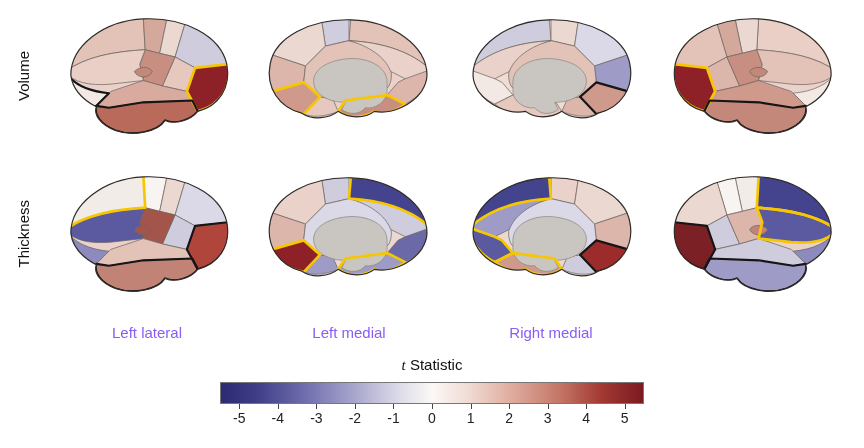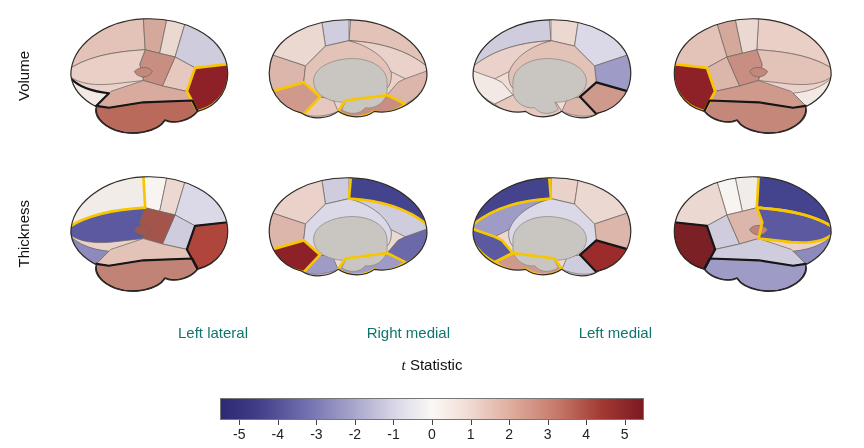--- a/index.html
+++ b/index.html
@@ -4,23 +4,23 @@
 <style>
   html,body{margin:0;padding:0;background:#fff;}
   .figure{position:relative;width:864px;height:448px;background:#fff;
           font-family:"Liberation Sans",sans-serif;color:#1a1a1a;overflow:hidden;}
   .grid{display:grid;grid-template-columns:46px 202px 202px 202px 206px;
         grid-template-rows:152px 164px 34px;width:860px;}
   .rowlab{display:flex;align-items:center;justify-content:center;}
   .rowlab span{writing-mode:vertical-rl;transform:rotate(180deg);font-size:15px;color:#111;}
   .cell{display:flex;align-items:center;justify-content:center;}
   .cell svg{width:182px;height:136px;display:block;}
-  .caption{text-align:right;font-size:15px;color:#0f766e;padding-top:8px;}
+  .caption{text-align:center;font-size:15px;color:#8b5cf6;padding-top:8px;}
   .cbwrap{margin-top:6px;text-align:center;}
-  .cb-title{font-size:15px;margin-bottom:24px;color:#111;}
+  .cb-title{font-size:15px;margin-bottom:8px;color:#111;}
   .cb-title i{font-family:"Liberation Serif",serif;}
   .cb-bar{position:relative;width:424px;height:22px;margin:0 auto;
           border:1px solid #777;box-sizing:border-box;}
   .cb-tickmarks{position:relative;width:424px;height:5px;margin:0 auto;}
   .tick-mark{position:absolute;top:0;width:1px;height:5px;background:#444;}
   .cb-ticklabels{position:relative;width:424px;height:18px;margin:1px auto 0;font-size:14px;color:#222;}
   .tick-label{position:absolute;top:0;transform:translateX(-50%);}
 </style>
 </head>
 <body>
@@ -265,22 +265,22 @@
               <path d="M153,66 L189,62 C194,88 180,108 156,114 L144,92 Z" fill="none" stroke="#161616" stroke-width="2.4" stroke-linejoin="round"></path>
               <path d="M44,108 L58,110 L96,104 L150,102 L156,114 C148,124 131,129 120,124 C112,137 84,142 65,135 C49,129 41,118 44,108 Z" fill="none" stroke="#161616" stroke-width="2.4" stroke-linejoin="round"></path>
             </g>
             <path d="M16,74 C16,42 52,14 96,12 C140,10 181,30 188,62 C193,88 179,108 156,114 C148,124 131,129 120,124 C112,137 84,142 65,135 C49,129 41,118 44,109 C31,102 18,92 16,74 Z" fill="none" stroke="#2f2b28" stroke-width="1.3"></path>
           </g>
         </svg>
       </div>
 
     <div></div>
     <div class="caption">Left lateral</div>
+    <div class="caption">Left medial</div>
     <div class="caption">Right medial</div>
-    <div class="caption">Left medial</div>
   </div>
 
   <div class="cbwrap">
     <div class="cb-title">
       <i>t</i><span> Statistic</span>
     </div>
     <div class="cb-bar" style="background: linear-gradient(to right, rgb(43, 42, 114) 0%, rgb(61, 60, 133) 8%, rgb(112, 110, 174) 20%, rgb(170, 168, 205) 32%, rgb(220, 218, 232) 42%, rgb(251, 248, 246) 50%, rgb(241, 222, 214) 58%, rgb(224, 176, 162) 68%, rgb(197, 119, 104) 80%, rgb(163, 58, 51) 90%, rgb(124, 26, 34) 100%);"></div>
     <div class="cb-tickmarks">
         <span class="tick-mark" style="left: 4.54545%;"></span>
         <span class="tick-mark" style="left: 13.6364%;"></span>

